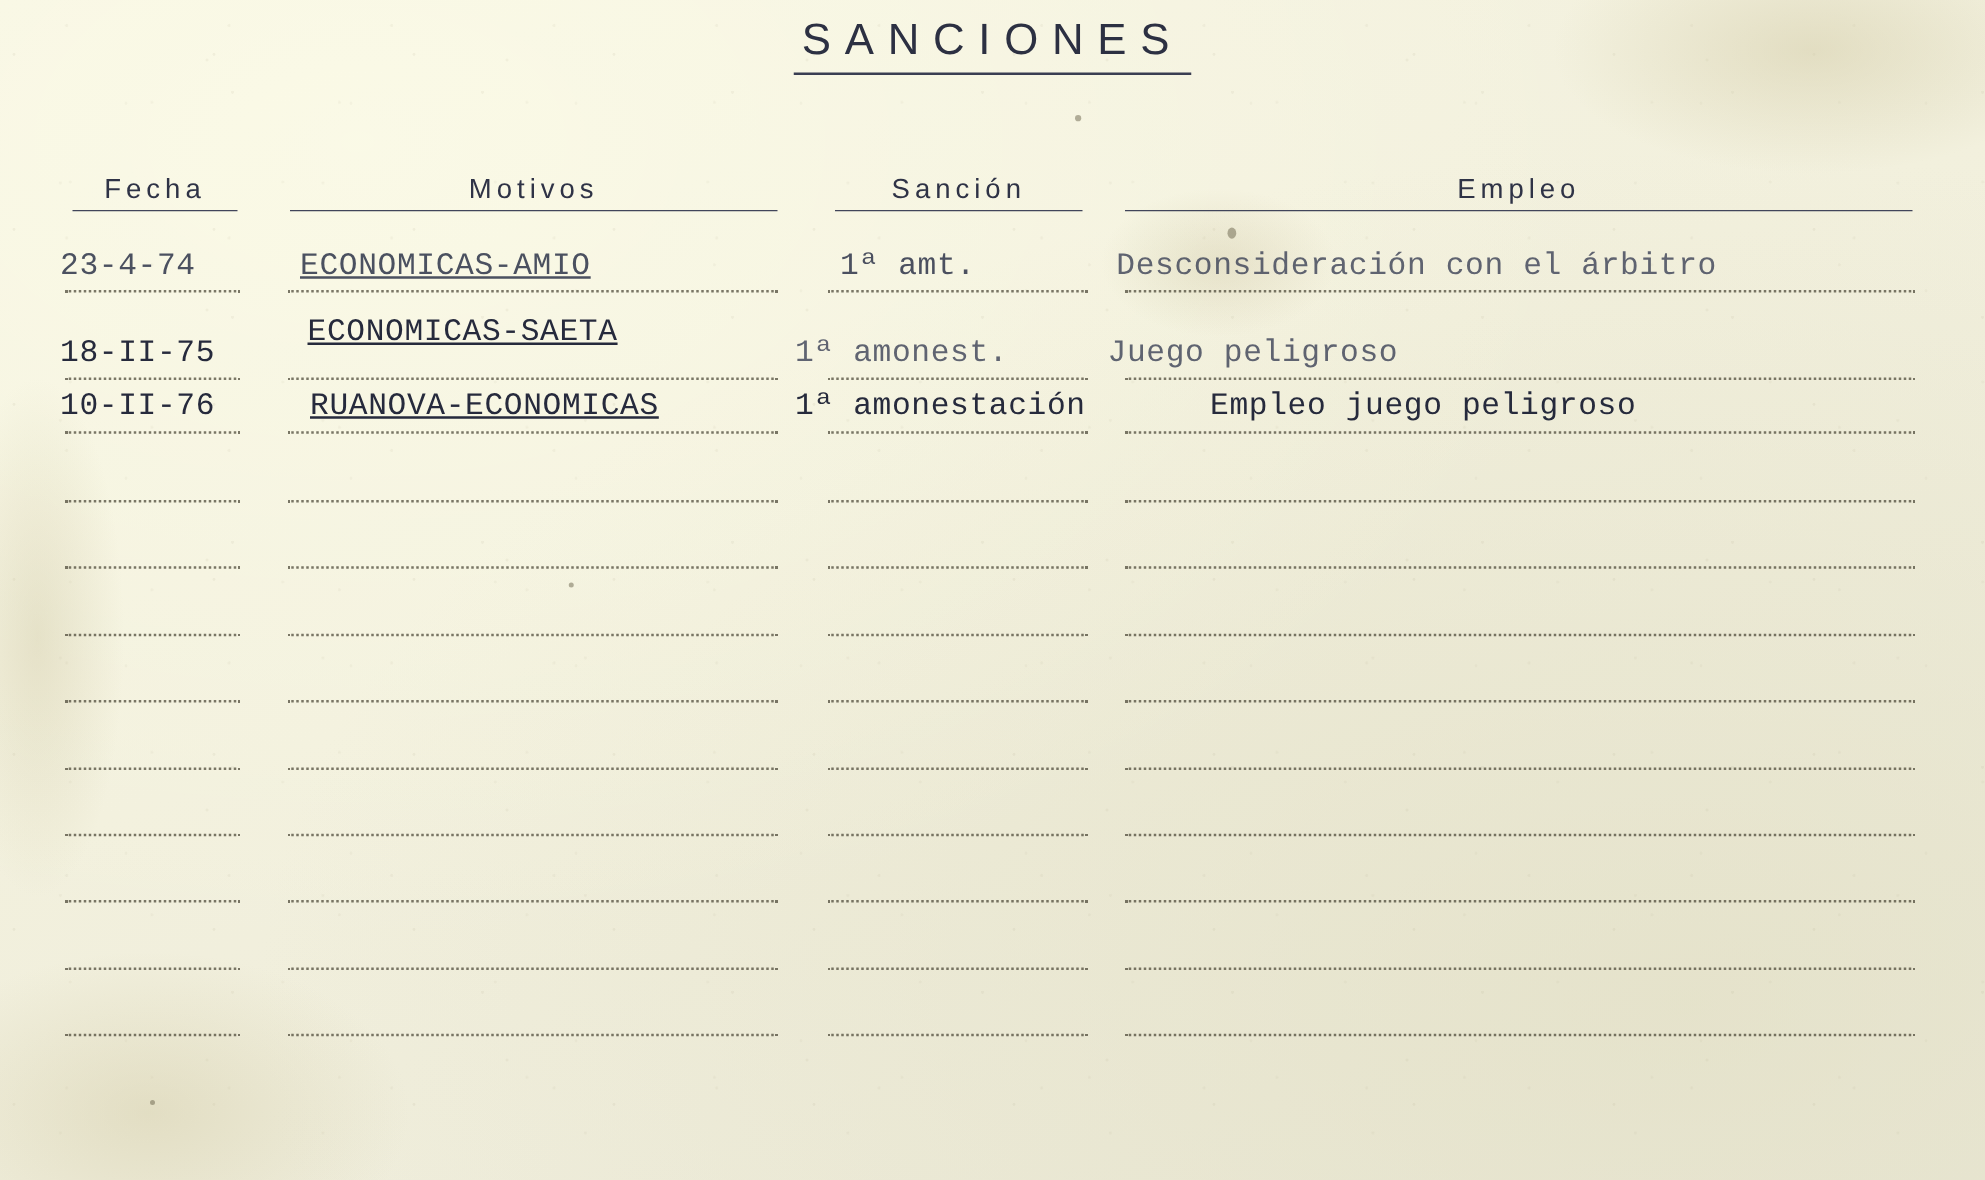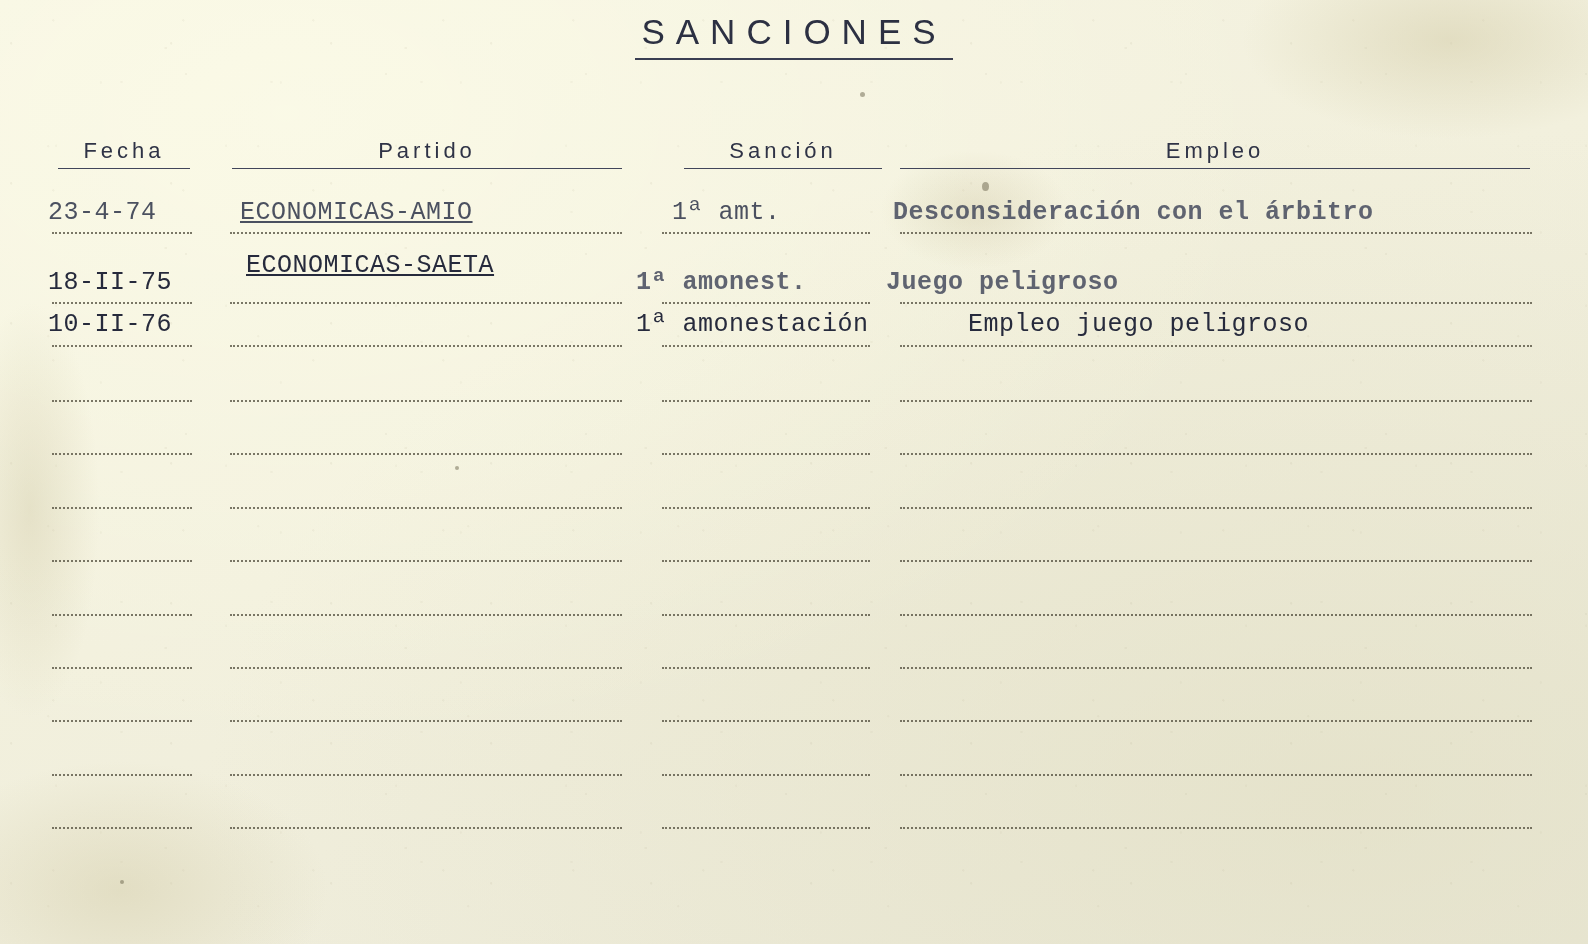--- a/index.html
+++ b/index.html
@@ -81,21 +81,21 @@
     font-size: 22px;
     letter-spacing: 4px;
     color: #2f3346;
     text-align: center;
     padding-bottom: 4px;
     border-bottom: 1.6px solid #41455a;
     white-space: nowrap;
   }
   #head-fecha   { left: 58px;  top: 138px; width: 132px; }
   #head-partido { left: 232px; top: 138px; width: 390px; }
-  #head-sancion { left: 684px; top: 138px; width: 198px; }
+  #head-sancion { left: 668px; top: 138px; width: 198px; }
   #head-motivos { left: 900px; top: 138px; width: 630px; }
 
   
   .rule {
     position: absolute;
     height: 0;
     border-bottom: 2px dotted #4a4636;
     opacity: .72;
   }
   .rule.c-fecha   { left: 52px;  width: 140px; }
@@ -106,21 +106,21 @@
   
   .entry {
     position: absolute;
     font-family: "Liberation Mono", monospace;
     font-size: 25px;
     color: #262a3c;
     white-space: nowrap;
     letter-spacing: .5px;
   }
   .entry.faded { color: #343a4e; opacity: .88; }
-  .entry.light { color: #3b4156; opacity: .80; font-weight: bold; }
+  .entry.light { color: #3b4156; opacity: .80; }
 
   .e-fecha   { left: 48px;  }
   .e-partido { left: 240px; text-decoration: underline; }
   .e-sancion { left: 636px; }
   .e-motivos { left: 893px; }
 </style>
 </head>
 <body>
 
 <div id="card">
@@ -134,21 +134,21 @@
   <div class="fleck" style="left:860px; top:92px; width:5px; height:5px;"></div>
   <div class="fleck" style="left:982px; top:182px; width:7px; height:9px;"></div>
   <div class="fleck" style="left:455px; top:466px; width:4px; height:4px;"></div>
   <div class="fleck" style="left:120px; top:880px; width:4px; height:4px;"></div>
 
   <div id="title-wrap">
     <span id="title">SANCIONES</span>
   </div>
 
   <div class="col-head" id="head-fecha">Fecha</div>
-  <div class="col-head" id="head-partido">Partido</div>
+  <div class="col-head" id="head-partido">Motivos</div>
   <div class="col-head" id="head-sancion">Sanción</div>
   <div class="col-head" id="head-motivos">Empleo</div>
 
   <div id="rules">
       <div class="rule c-fecha" style="top: 232px;"></div>
       <div class="rule c-partido" style="top: 232px;"></div>
       <div class="rule c-sancion" style="top: 232px;"></div>
       <div class="rule c-motivos" style="top: 232px;"></div>
       <div class="rule c-fecha" style="top: 302px;"></div>
       <div class="rule c-partido" style="top: 302px;"></div>
@@ -200,16 +200,17 @@
   <div class="entry e-partido faded" style="top:198px">ECONOMICAS-AMIO</div>
   <div class="entry e-sancion faded" style="top:198px; left:672px">1ª amt.</div>
   <div class="entry e-motivos light" style="top:198px">Desconsideración con el árbitro</div>
 
   <div class="entry e-fecha" style="top:268px">18-II-75</div>
   <div class="entry e-partido" style="top:251px; left:246px">ECONOMICAS-SAETA</div>
   <div class="entry e-sancion light" style="top:268px">1ª amonest.</div>
   <div class="entry e-motivos light" style="top:268px; left:886px">Juego peligroso</div>
 
   <div class="entry e-fecha" style="top:310px">10-II-76</div>
+  <div class="entry e-partido" style="top:310px; left:248px">RUANOVA-ECONOMICAS</div>
   <div class="entry e-sancion" style="top:310px">1ª amonestación</div>
   <div class="entry e-motivos" style="top:310px; left:968px">Empleo juego peligroso</div>
 
 </div>
 
 </body></html>

